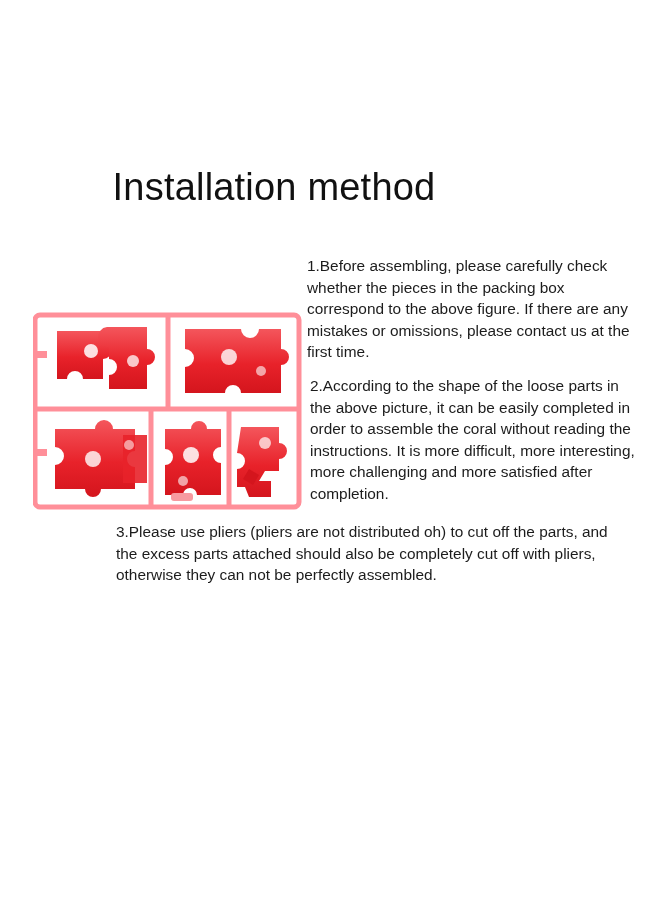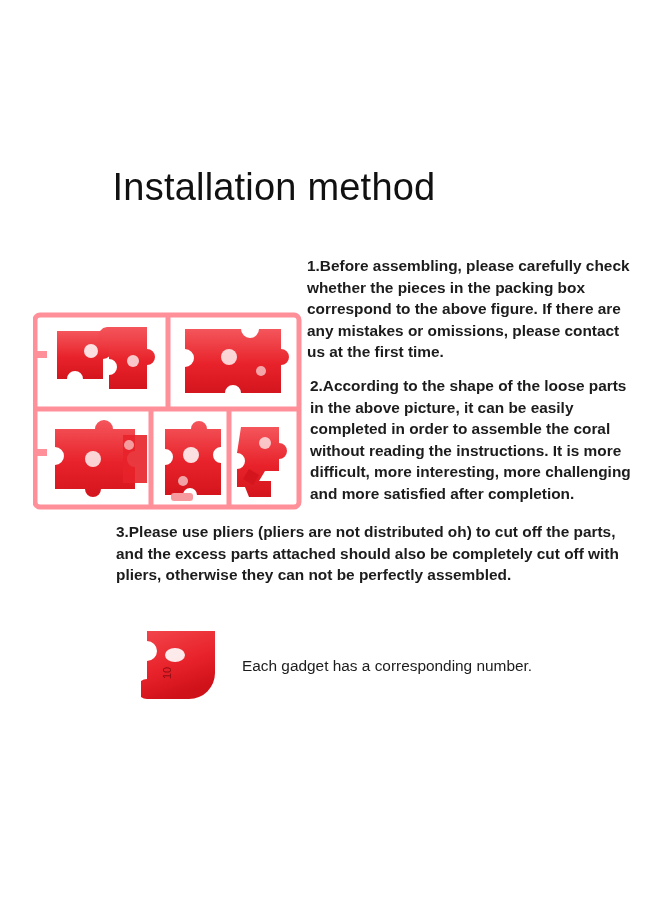--- a/index.html
+++ b/index.html
@@ -41,21 +41,20 @@
   }
   .sprue-wrap svg { display:block; }
 
   
   .para {
     position: absolute;
     font-size: 15.4px;
     line-height: 21.5px;
     color: #1c1c1c;
     text-align: left;
-    font-weight: bold;
   }
   .p1 { left: 307px; top: 255px; width: 330px; }
   .p2 { left: 290px; top: 375px; width: 330px; margin-left: 20px; }
   .p3 { left: 116px; top: 521px; width: 513px; }
 
   .caption-row {
     position: absolute;
     left: 141px;
     top: 627px;
     width: 500px;
@@ -137,31 +136,14 @@
         <path d="M216 160 l10 6 -6 10 -10 -6 z" fill="#d4151d"></path>
         <circle cx="232" cy="134" r="6" fill="#ffffff" opacity="0.7"></circle>
       </g>
     </svg>
   </div>
 
   <div class="para p1">1.Before assembling, please carefully check whether the pieces in the packing box correspond to the above figure. If there are any mistakes or omissions, please contact us at the first time.</div>
   <div class="para p2">2.According to the shape of the loose parts in the above picture, it can be easily completed in order to assemble the coral without reading the instructions. It is more difficult, more interesting, more challenging and more satisfied after completion.</div>
   <div class="para p3">3.Please use pliers (pliers are not distributed oh) to cut off the parts, and the excess parts attached should also be completely cut off with pliers, otherwise they can not be perfectly assembled.</div>
 
-  <div class="caption-row">
-    <div class="caption-img">
-      <svg width="80" height="78" viewBox="0 0 80 78" xmlns="http://www.w3.org/2000/svg">
-        <defs>
-          <linearGradient id="redg2" x1="0" y1="0" x2="0.4" y2="1">
-            <stop offset="0%" stop-color="#f3474e"></stop>
-            <stop offset="60%" stop-color="#e8222a"></stop>
-            <stop offset="100%" stop-color="#cf1119"></stop>
-          </linearGradient>
-        </defs>
-        <path d="M6 4 h68 v42 a26 26 0 0 1 -26 26 h-42 a10 10 0 0 1 0 -20 v-18 a10 10 0 0 0 0 -20 z" fill="url(#redg2)"></path>
-        <ellipse cx="34" cy="28" rx="10" ry="7" fill="#ffffff" opacity="0.9"></ellipse>
-        <text x="30" y="52" transform="rotate(-90 30 52)" font-family="'Liberation Sans', sans-serif" font-size="11" fill="#8d0d14">10</text>
-      </svg>
-    </div>
-    <div class="caption-text">Each gadget has a corresponding number.</div>
-  </div>
 
 </div>
 
 </body></html>

